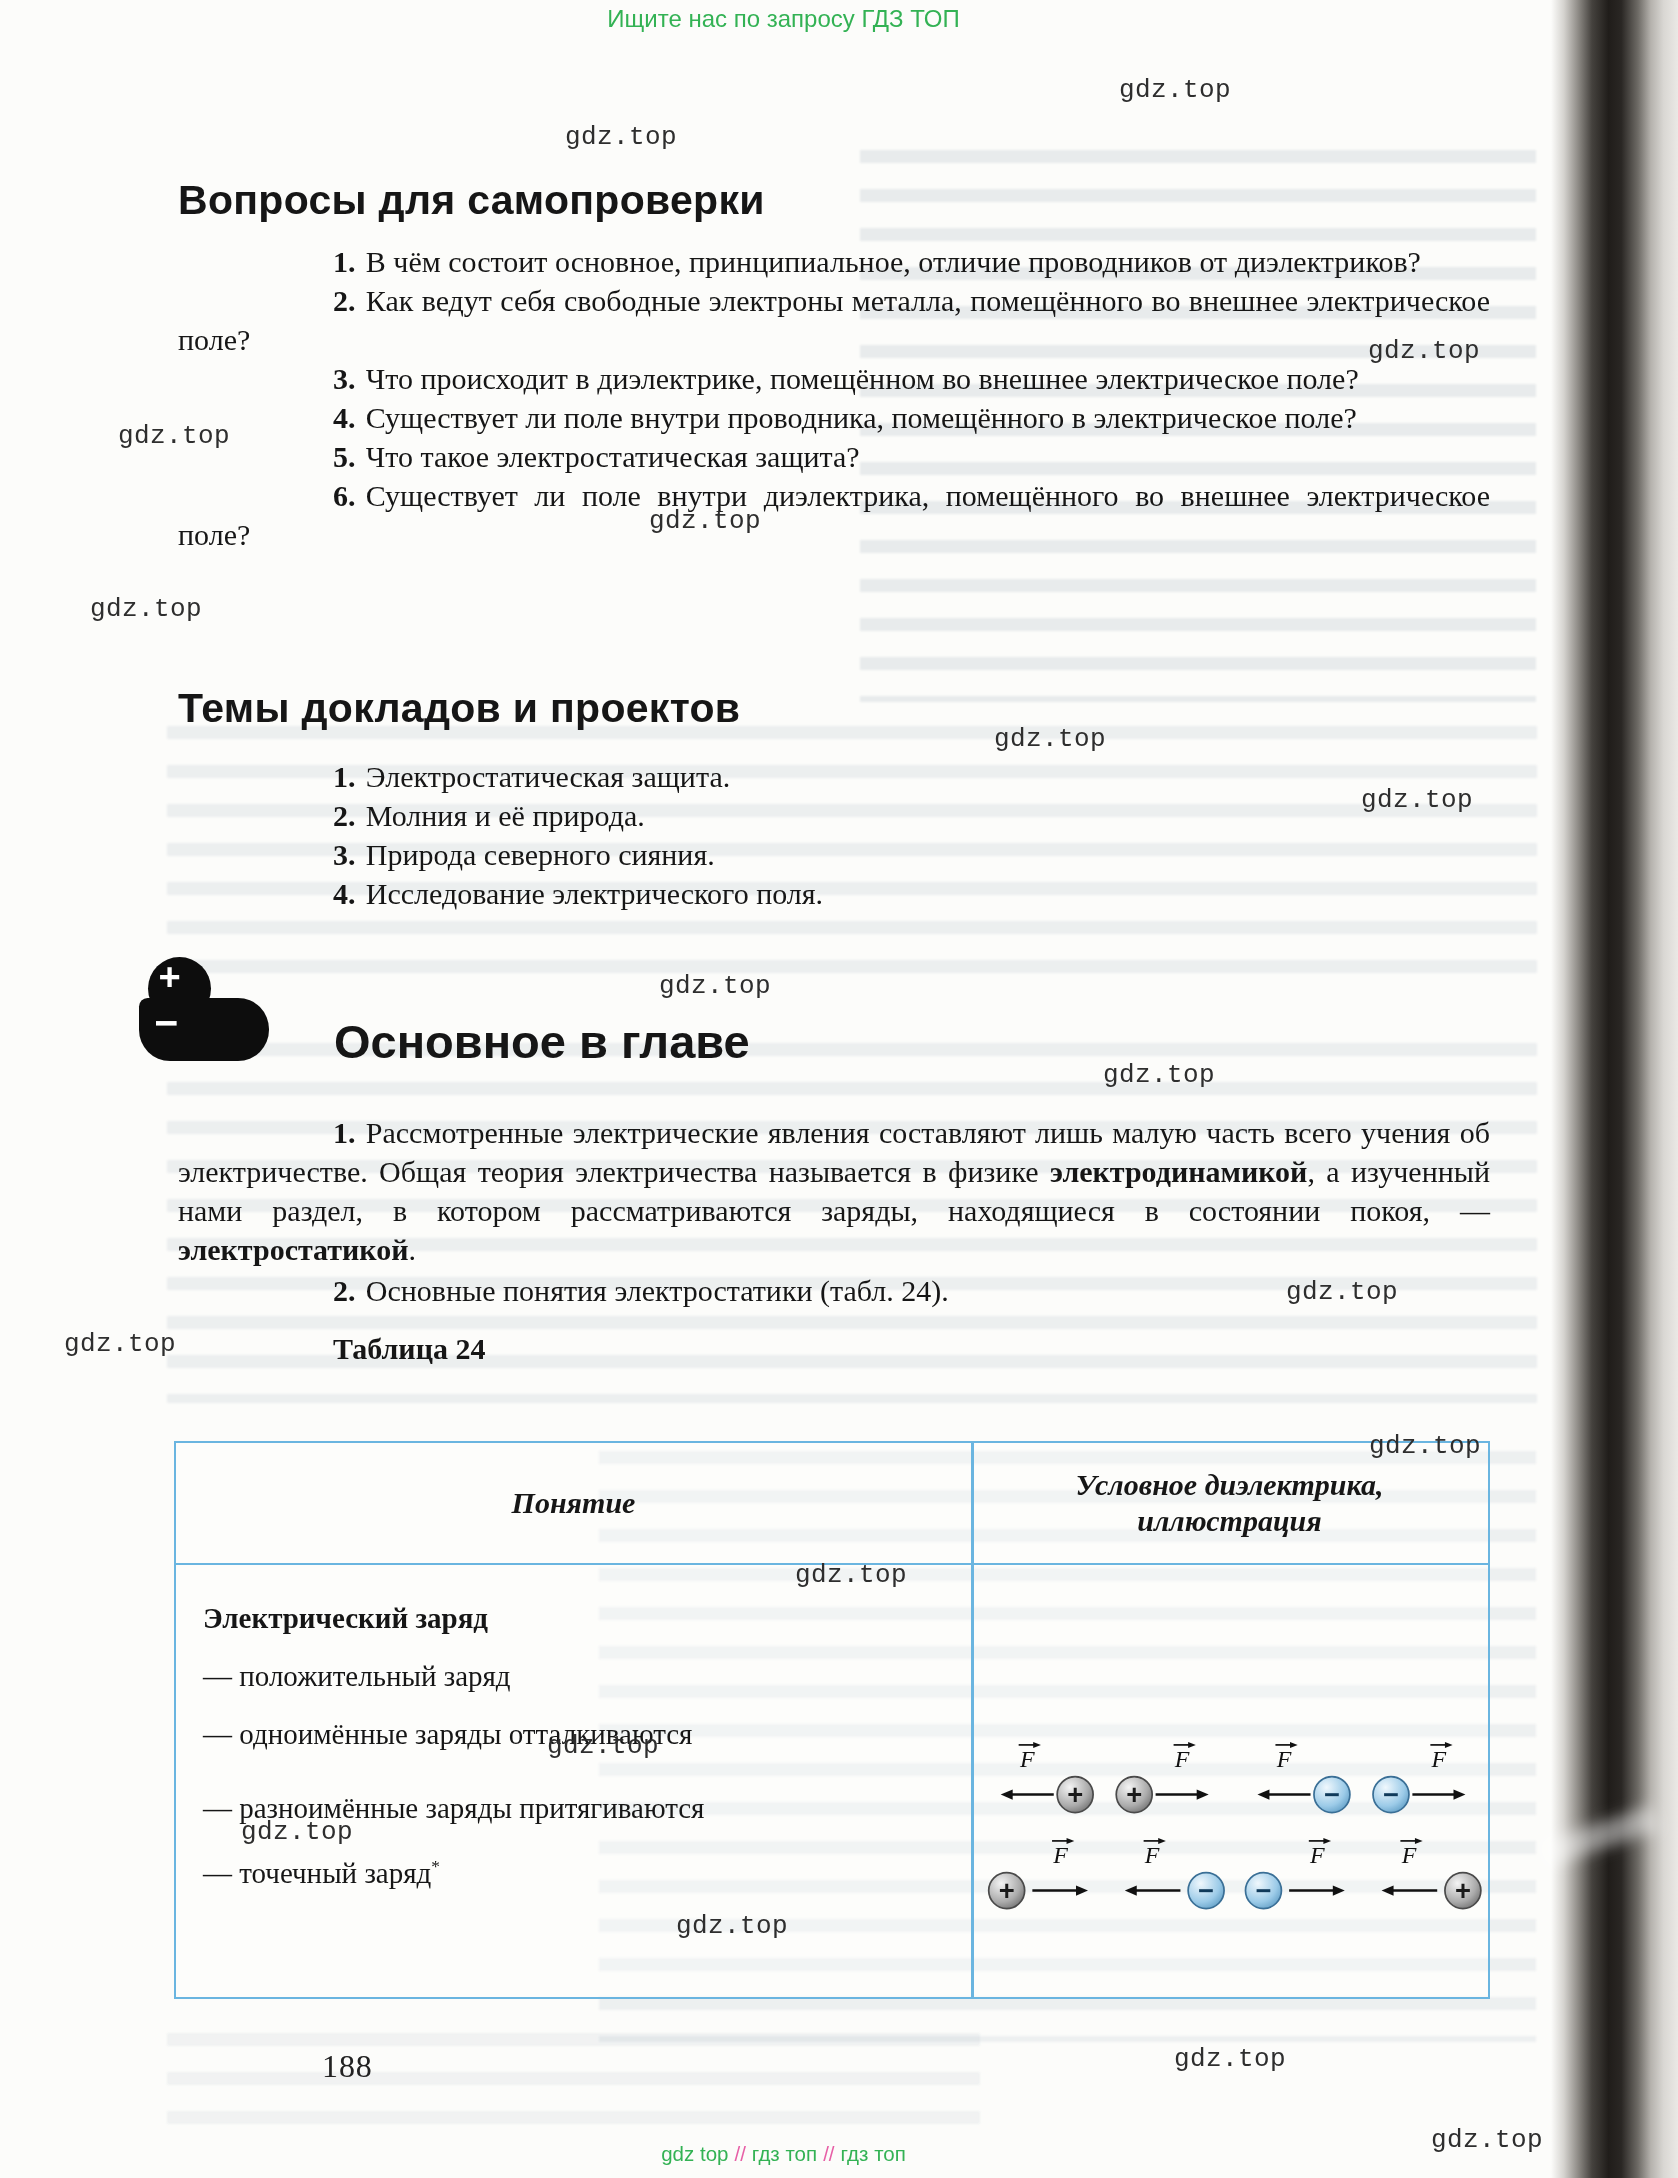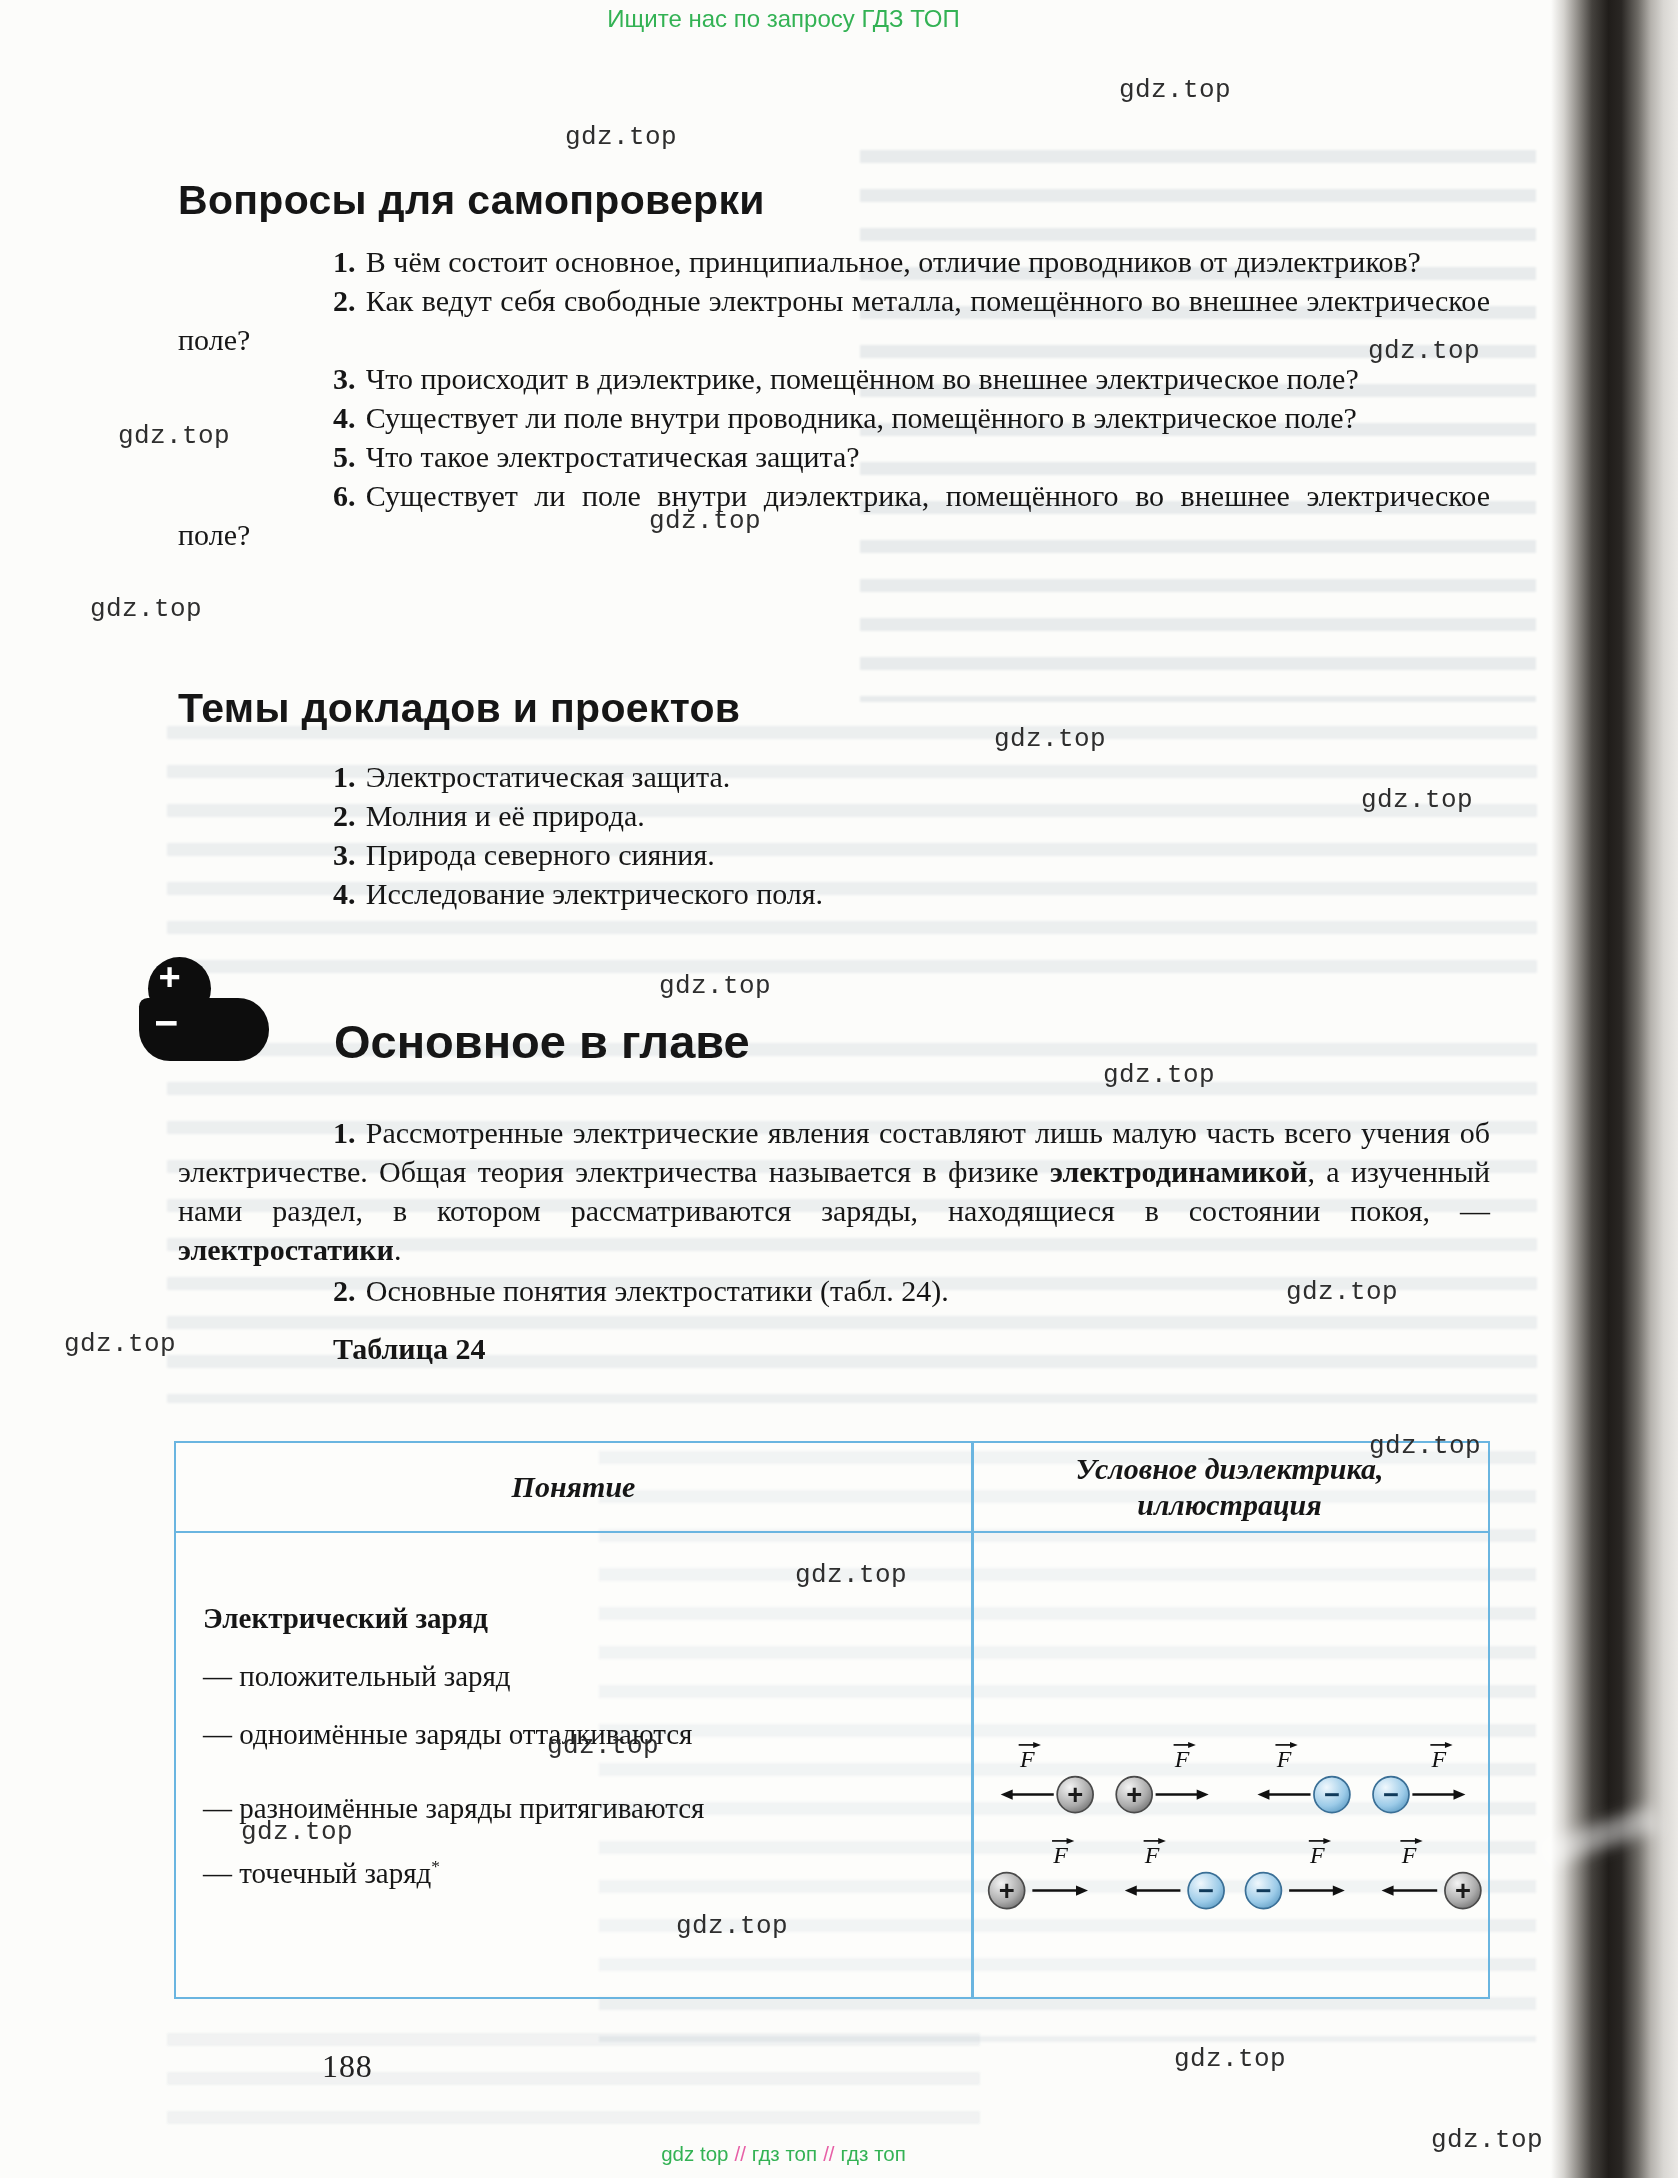--- a/index.html
+++ b/index.html
@@ -91,21 +91,21 @@
   #sec-summary .item{margin-bottom:1.7px;}
   .tbl-caption{
     font-size:30px;font-weight:bold;margin:22px 0 0 155px;
   }
   
   .table24{
     position:absolute;left:174px;top:1441px;width:1316px;height:558px;z-index:2;
     border:2.6px solid var(--tblue);background:rgba(255,255,255,0.25);
   }
   .t-divider{position:absolute;left:795px;top:0;bottom:0;width:2.6px;background:var(--tblue);}
-  .t-head{display:flex;height:90px;border-bottom:2.6px solid var(--tblue);align-items:center;justify-content:space-between;}
+  .t-head{display:flex;height:122px;border-bottom:2.6px solid var(--tblue);align-items:center;justify-content:space-between;}
   .t-h1{width:795px;text-align:center;font-style:italic;font-weight:bold;font-size:30px;}
   .t-h2{flex:1;text-align:center;font-style:italic;font-weight:bold;font-size:30px;line-height:36px;padding:0 50px;}
   .t-left{position:absolute;left:0;top:124px;width:795px;bottom:0;padding:33px 20.5px 0 27px;}
   .t-title{font-weight:bold;font-size:29px;line-height:36px;margin-bottom:22px;}
   .t-row{font-size:29px;line-height:36px;margin-bottom:22px;font-family:Liberation Serif, serif;}
   .t-row .fn{font-size:60%;}
   .gap-top{margin-top:38px;}
   .t-right{position:absolute;left:798px;top:124px;right:0;bottom:0;}
   .diag{position:absolute;left:6.8px;width:505px;height:96px;}
   #diag1{top:171px;}
@@ -173,21 +173,21 @@
       <div class="chapter-icon">
         <div class="icon-top">
           <span class="sym">+</span>
         </div>
         <div class="icon-bottom">
           <span class="sym">−</span>
         </div>
       </div>
       <h1 class="chapter-title">Основное в главе</h1>
     </div>
-    <p class="item just"><b class="num">1.</b><span>Рассмотренные электрические явления составляют лишь малую часть всего учения об электричестве. Общая теория электричества называется в физике </span><b>электродинамикой</b><span>, а изученный нами раздел, в котором рассматриваются заряды, находящиеся в состоянии покоя, — </span><b>электростатики</b><span>.</span></p>
+    <p class="item just"><b class="num">1.</b><span>Рассмотренные электрические явления составляют лишь малую часть всего учения об электричестве. Общая теория электричества называется в физике </span><b>электродинамикой</b><span>, а изученный нами раздел, в котором рассматриваются заряды, находящиеся в состоянии покоя, — </span><b>электростатикой</b><span>.</span></p>
     <p class="item"><b class="num">2.</b><span>Основные понятия электростатики (табл. 24).</span></p>
     <p class="tbl-caption">Таблица 24</p>
   </section>
 
   <div class="table24">
     <div class="t-divider"></div>
     <div class="t-head">
       <div class="t-h1">Понятие</div>
       <div class="t-h2">Условное диэлектрика, иллюстрация</div>
     </div>

